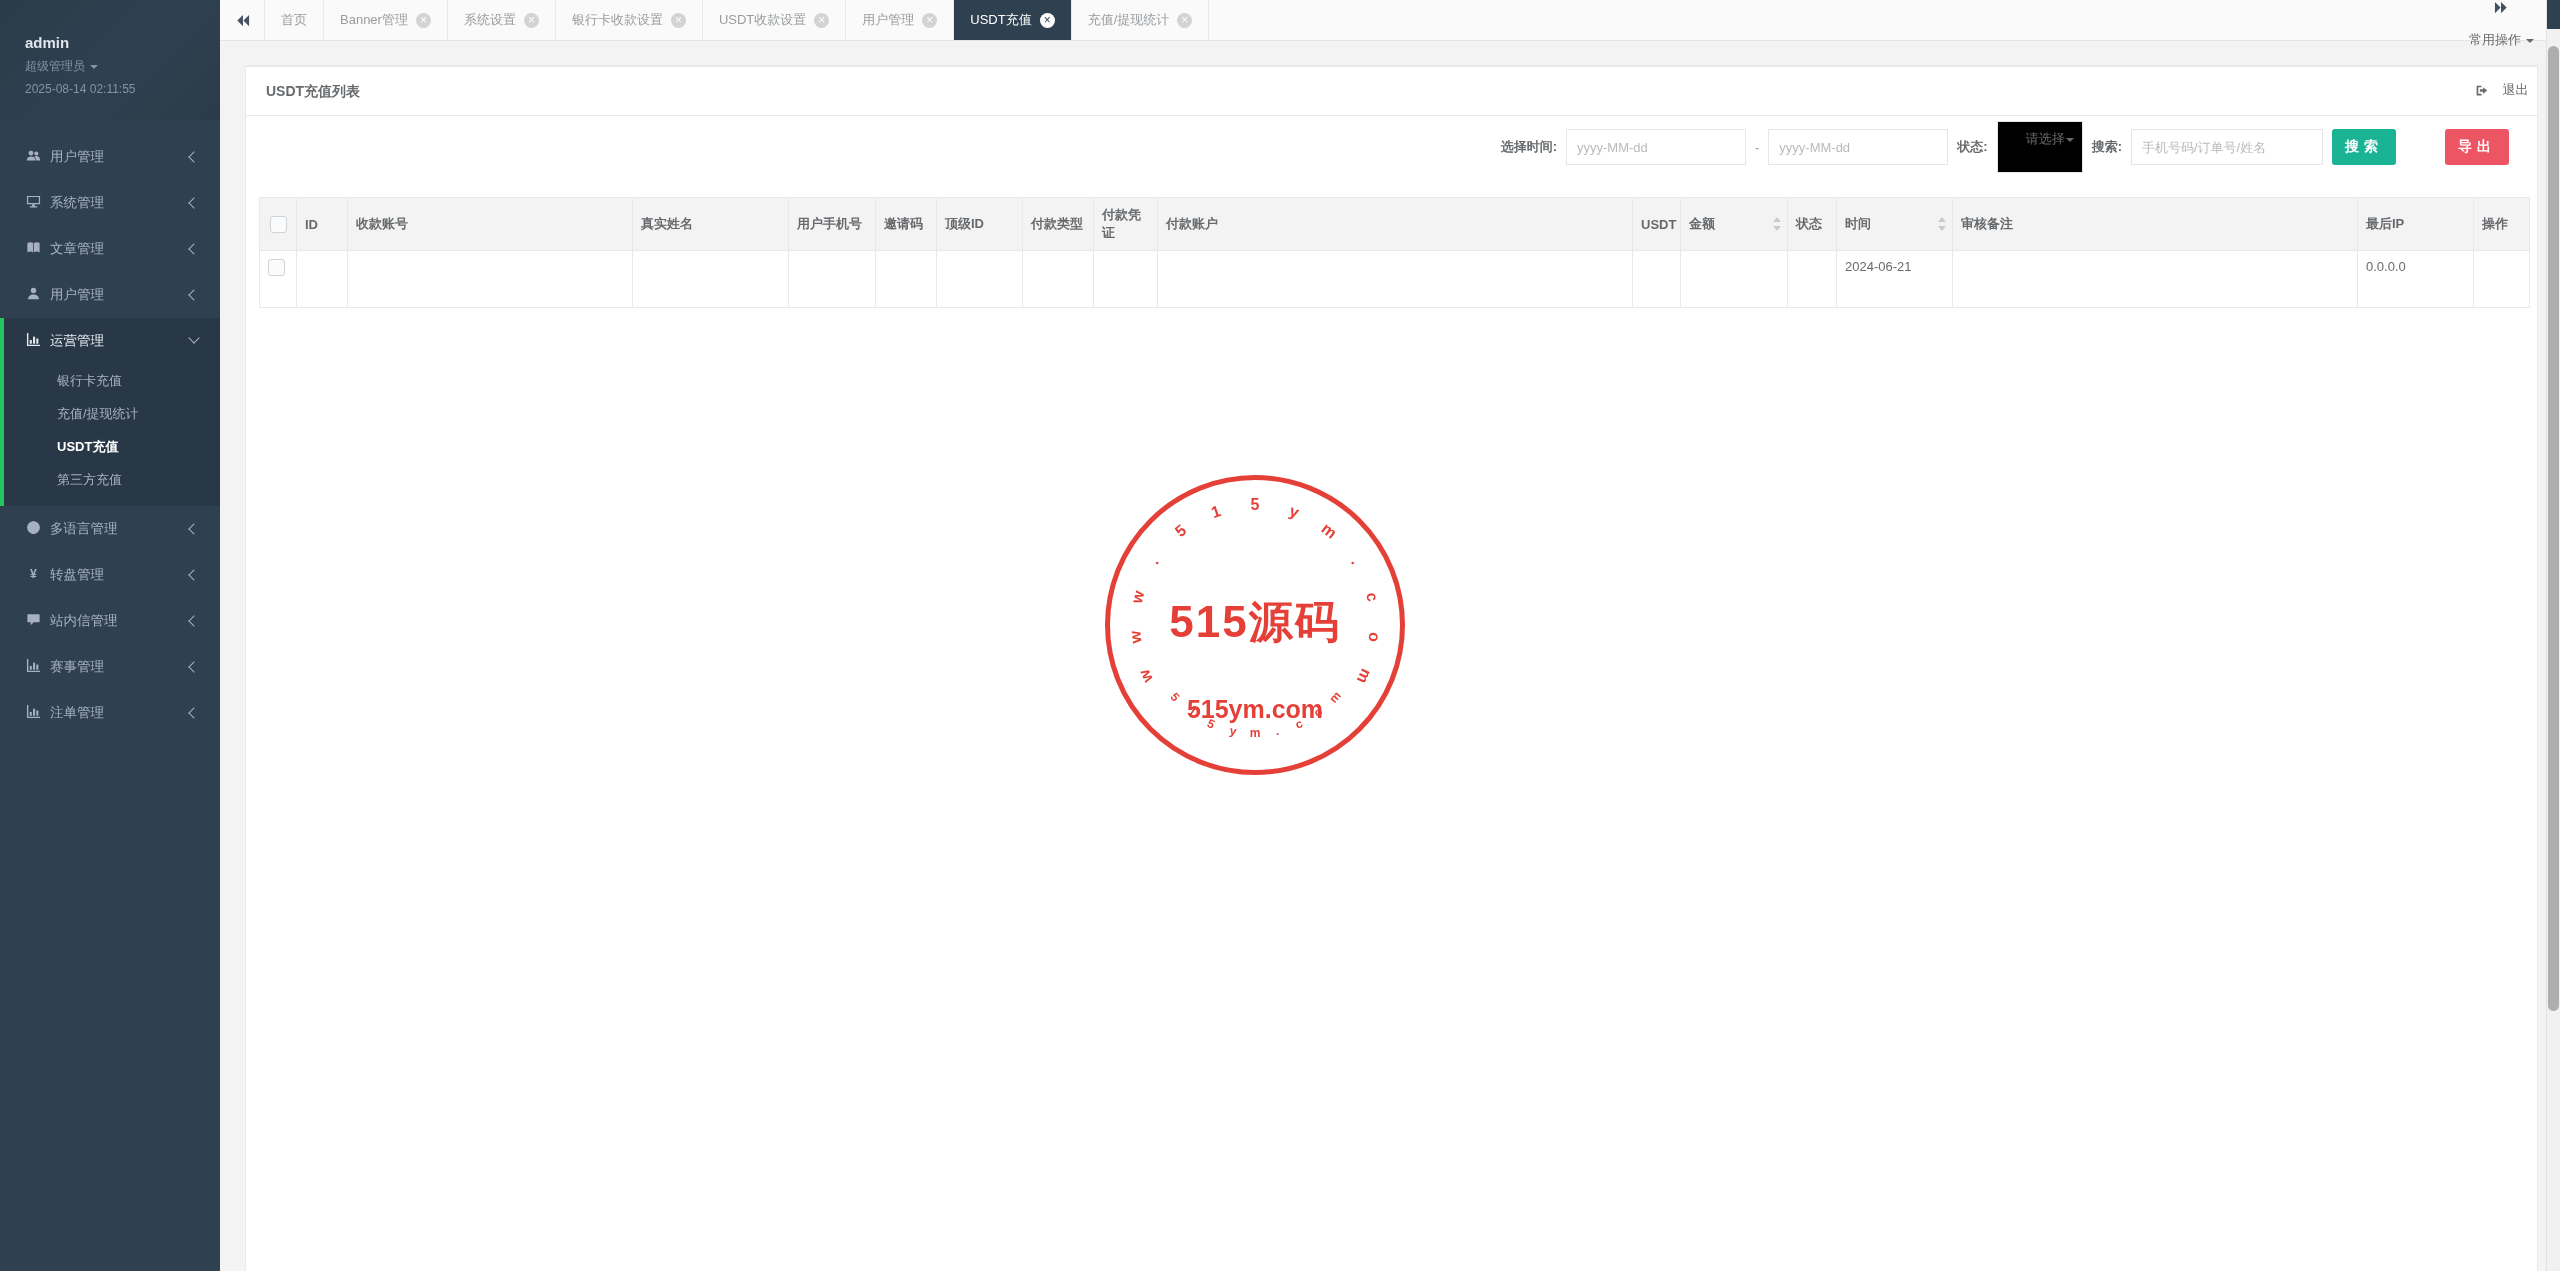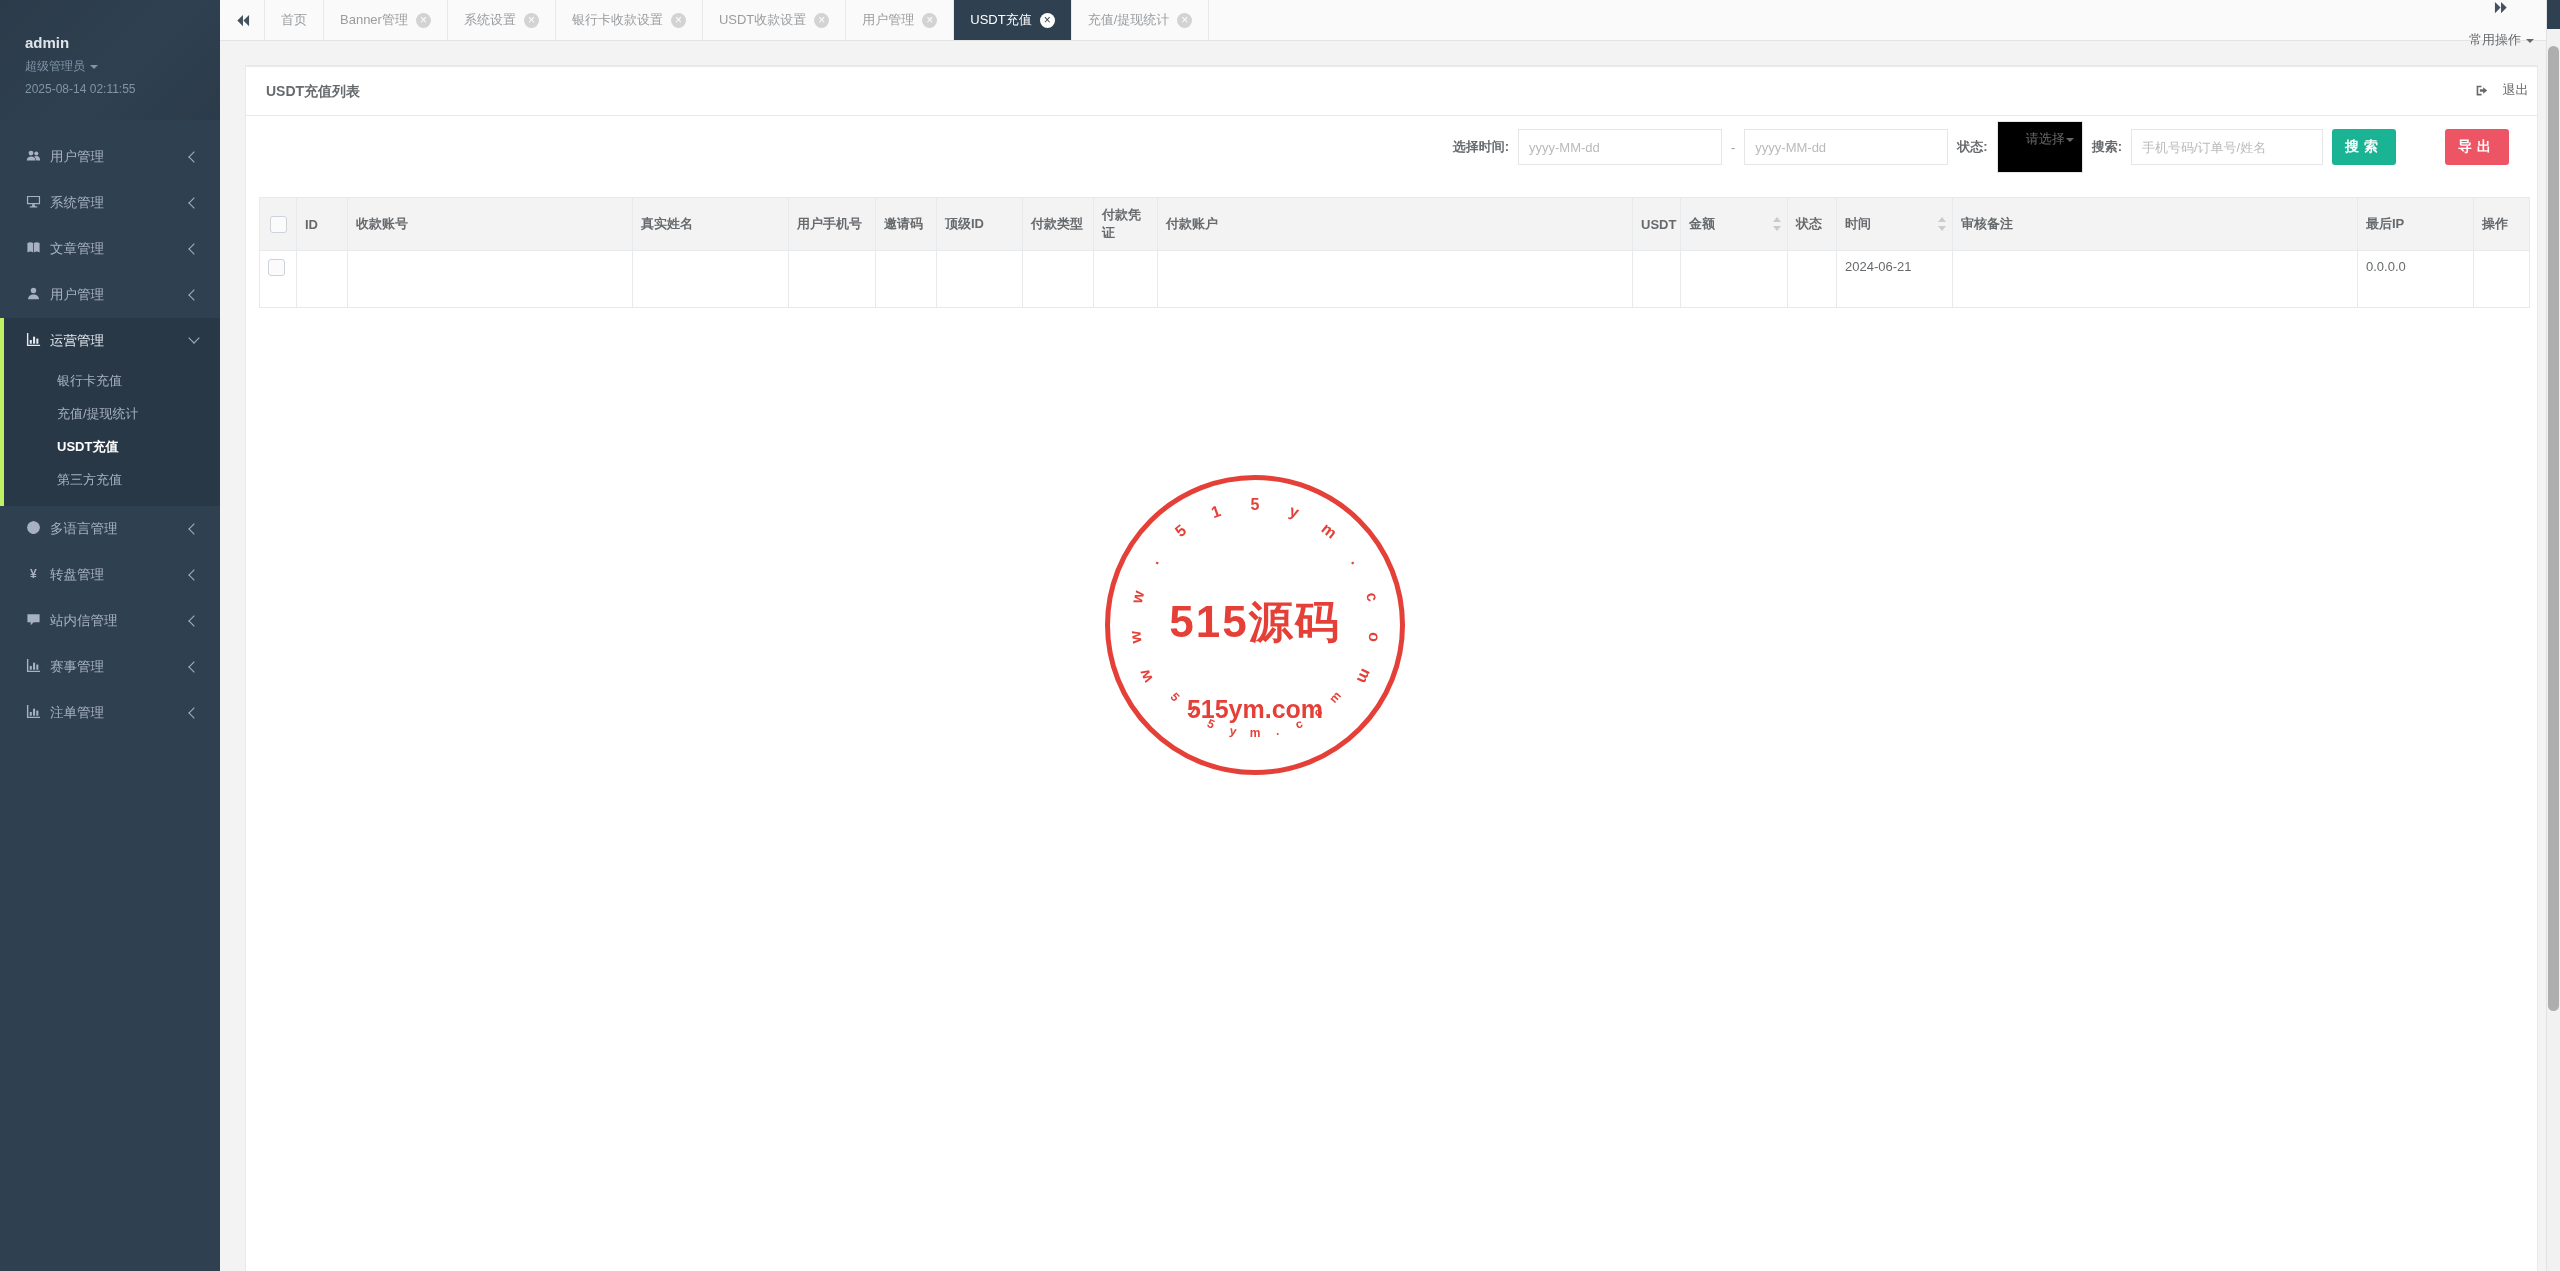--- a/index.html
+++ b/index.html
@@ -10,21 +10,21 @@
   .user-panel{padding:34px 0 24px 25px;background:linear-gradient(135deg,#2b3b4a 0%,#2f4050 55%,#2b3b4a 100%);}
   .user-name{color:#dfe4ed;font-weight:bold;font-size:15px;margin-bottom:7px;}
   .user-role{color:#8095a8;font-size:12px;margin-bottom:7px;}
   .user-time{color:#8095a8;font-size:12px;}
   .caret{display:inline-block;width:0;height:0;border-left:4px solid transparent;border-right:4px solid transparent;border-top:4px solid #8095a8;margin-left:5px;vertical-align:middle;}
   .nav{margin-top:14px;}
   .nav-top{position:relative;height:46px;line-height:46px;padding-left:26px;color:#a7b1c2;font-size:13.5px;cursor:pointer;}
   .nav-top .ic{display:inline-block;width:15px;height:15px;vertical-align:-2px;margin-right:9px;}
   .nav-top .ic svg{width:15px;height:15px;fill:currentColor;}
   .chev{position:absolute;right:22px;top:19px;width:7px;height:7px;border-left:1.6px solid #a7b1c2;border-bottom:1.6px solid #a7b1c2;transform:rotate(45deg);}
-  .nav-group.open{background:#293846;border-left:4px solid #bef264;}
+  .nav-group.open{background:#293846;border-left:4px solid #22c55e;}
   .nav-group.open .nav-top{padding-left:22px;color:#e4e9f0;}
   .nav-group.open .chev{transform:rotate(-45deg);top:16px;}
   .nav-sub{padding-bottom:10px;}
   .nav-sub-item{height:33px;line-height:33px;padding-left:53px;color:#a7b1c2;font-size:13px;cursor:pointer;}
   .nav-sub-item.active{color:#ffffff;font-weight:bold;}
   
   .tabbar{position:absolute;left:220px;top:0;right:0;height:40px;background:#fafafb;border-bottom:1px solid #e4e4e4;display:flex;align-items:stretch;z-index:4;}
   .tab-scroll{width:44px;display:flex;align-items:center;justify-content:center;cursor:pointer;}
   .tabs{display:flex;}
   .tab{line-height:40px;padding:0 16px;color:#999c9e;border-right:1px solid #e7eaec;cursor:pointer;white-space:nowrap;}
@@ -36,21 +36,21 @@
   .tr-sep{width:1px;height:16px;background:#ddd;}
   .logout{display:flex;align-items:center;gap:15px;cursor:pointer;}
   
   .content{position:absolute;left:220px;top:40px;right:0;bottom:0;background:#f3f3f4;}
   .panel{position:absolute;left:25px;top:25px;width:2293px;height:1230px;background:#fff;border:1px solid #e7eaec;border-top:2px solid #e7eaec;box-sizing:border-box;}
   .panel-title{height:48px;line-height:48px;padding-left:20px;font-size:14px;font-weight:bold;color:#676a6c;border-bottom:1px solid #e7eaec;}
   .filter-bar{position:absolute;top:62px;right:28px;height:36px;display:flex;align-items:center;gap:9px;}
   .f-label{font-weight:bold;color:#676a6c;}
   .f-input{height:36px;box-sizing:border-box;border:1px solid #e5e6e7;background:#fff;padding:0 10px;font-size:13px;color:#676a6c;font-family:inherit;}
   .f-input::placeholder{color:#b8babc;}
-  .date{width:204px;}
+  .date{width:180px;}
   .srch{width:192px;}
   .f-sep{color:#999;}
   .select-box{position:relative;width:86px;height:52px;box-sizing:border-box;border:1px solid #e5e6e7;background:#000000;line-height:34px;padding-left:28px;color:#676a6c;cursor:pointer;}
   .select-box .caret{border-top-color:#676a6c;position:absolute;right:8px;top:16px;}
   .btn{height:36px;border:none;border-radius:3px;color:#fff;font-size:14px;font-weight:bold;padding:0 13px;letter-spacing:5px;cursor:pointer;font-family:inherit;}
   .btn-search{background:#1ab394;}
   .btn-export{background:#ed5565;margin-left:40px;}
   
   .tbl-wrap{position:absolute;left:13px;top:130px;width:2270px;}
   table{border-collapse:collapse;table-layout:fixed;width:2270px;}

